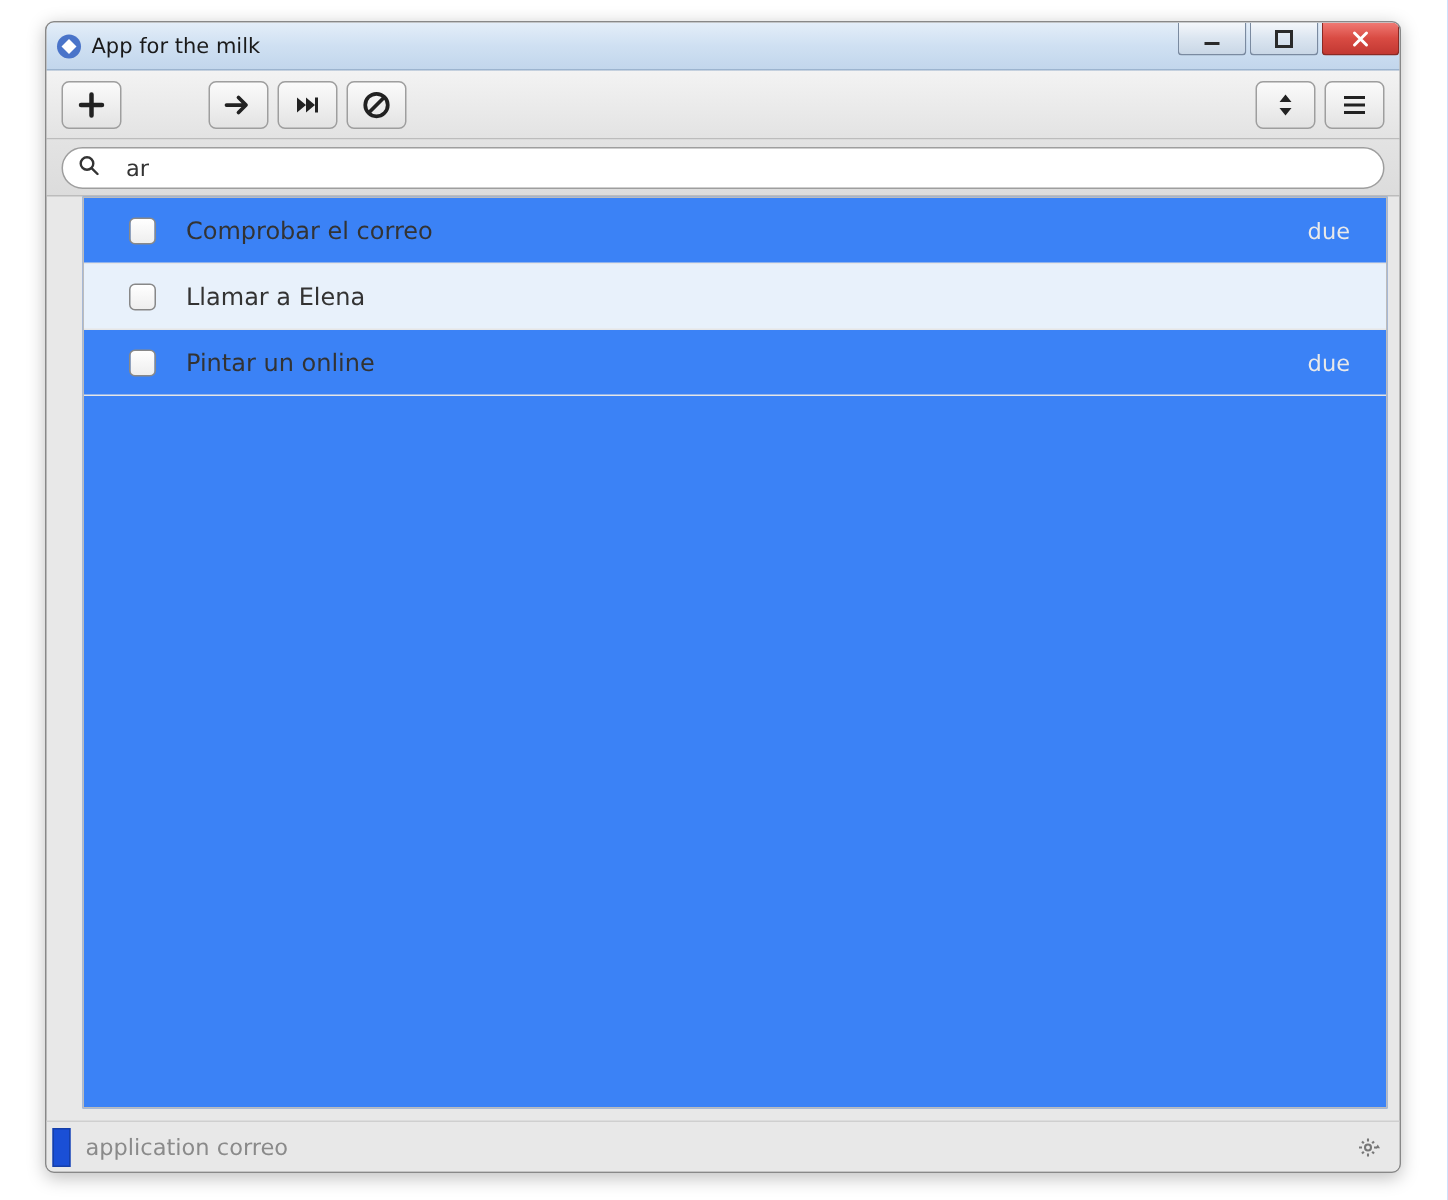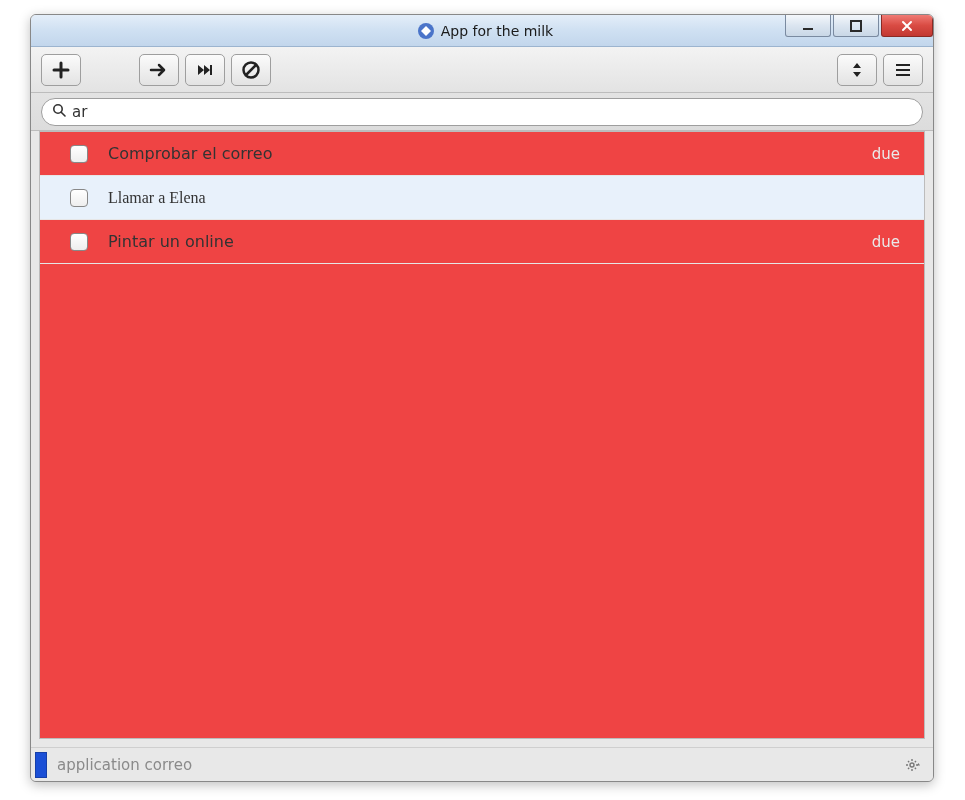--- a/index.html
+++ b/index.html
@@ -17,21 +17,20 @@
     flex-direction: column;
   }
   .titlebar {
     height: 32px;
     background: linear-gradient(to bottom, #e4eef9 0%, #cfe0f2 50%, #c2d6ec 100%);
     border-bottom: 1px solid #9cb4cf;
     display: flex;
     align-items: center;
     padding: 0 0 0 6px;
     position: relative;
-    justify-content: center;
   }
   .titlebar .app-icon {
     width: 18px; height: 18px; margin-right: 6px;
     display: inline-flex; align-items: center; justify-content: center;
   }
   .titlebar .title {
     font-size: 14px; color: #1a1a1a;
   }
   .win-buttons {
     position: absolute; right: 0; top: 0;
@@ -82,49 +81,48 @@
     padding: 0 10px;
   }
   .search-field {
     flex: 1;
     height: 28px;
     border: 1px solid #9e9e9e;
     border-radius: 14px;
     background: #fff;
     display: flex; align-items: center;
     padding: 0 10px;
-    gap: 6px;
+    gap: 18px;
   }
   .search-field input {
     border: none; outline: none;
     font-size: 15px; color: #333;
     flex: 1;
     background: transparent;
     font-family: inherit;
   }
   .search-field svg { width:14px; height:14px; }
 
   .tasklist {
     flex: 1;
-    background: #ef4444;
+    background: #3b82f6;
     border: 1px solid #bcbcbc;
-    margin: 0 8px 8px 8px;
+    margin: 0 8px 8px 24px;
     overflow: auto;
   }
   .task-row {
     display: flex; align-items: center;
     height: 44px;
     padding: 0 20px 0 30px;
     border-bottom: 1px solid #e6e6e6;
     font-size: 16px;
     color: #333;
   }
   .task-row.selected {
     background: #e8f1fb;
-    font-family: Liberation Serif, serif;
   }
   .task-checkbox {
     width: 18px; height: 18px;
     border: 1px solid #888;
     border-radius: 4px;
     background: linear-gradient(to bottom, #fff, #eee);
     margin-right: 20px;
     flex-shrink: 0;
   }
   .task-title { flex: 1; }

